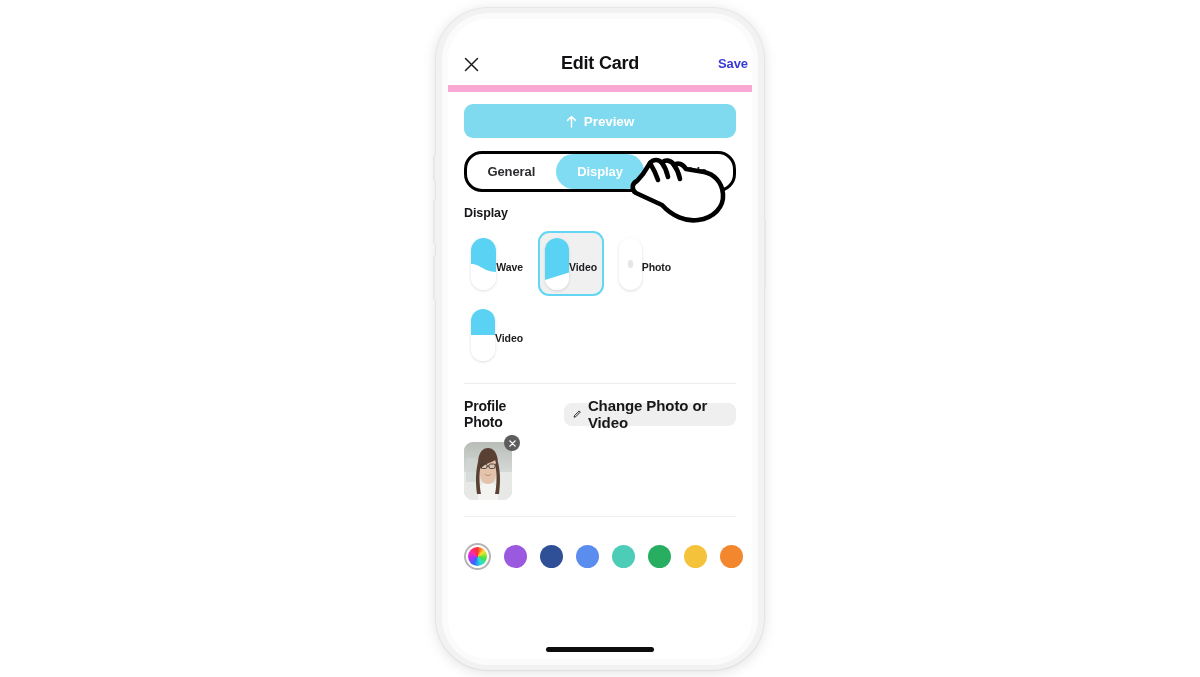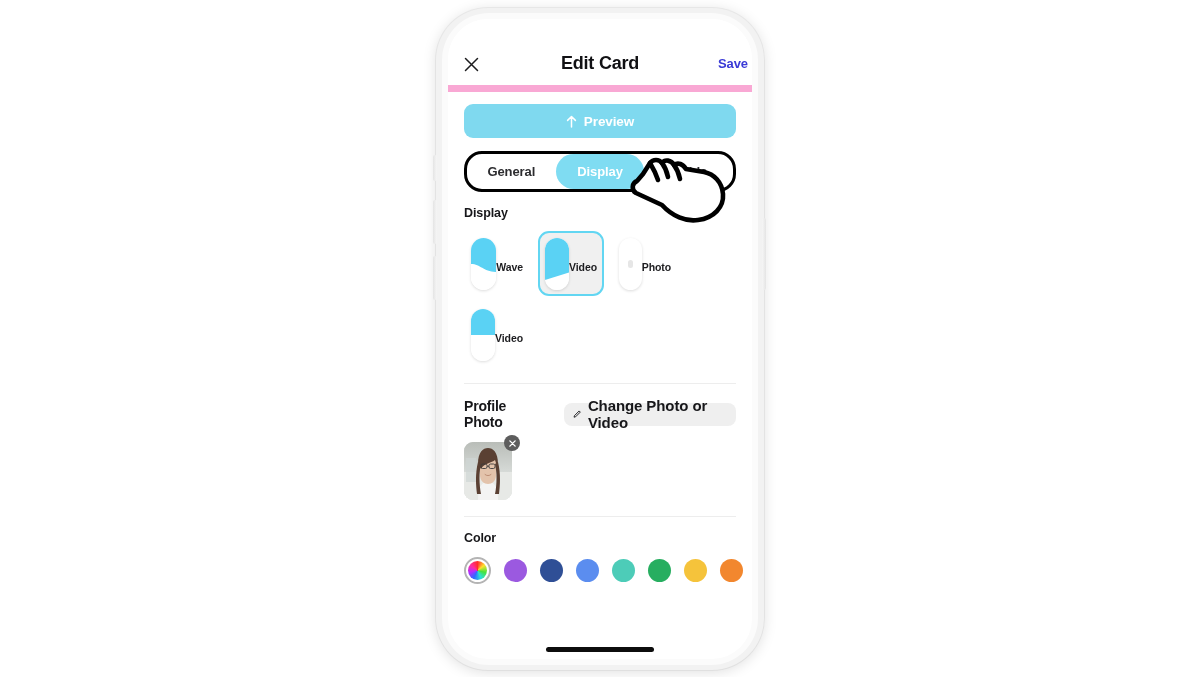--- a/index.html
+++ b/index.html
@@ -346,21 +346,20 @@
         <div id="photo-remove">
           <svg width="7" height="7" viewBox="0 0 8 8">
             <path d="M1 1 L7 7 M7 1 L1 7" stroke="#ffffff" stroke-width="1.6" stroke-linecap="round"></path>
           </svg>
         </div>
       </div>
       <div class="divider"></div>
     </div>
 
     <div id="color-section">
-      <div class="section-label">Color</div>
       <div id="swatch-row">
         <div id="swatch-wheel">
           <div id="wheel-inner"></div>
         </div>
         <div class="swatch" style="background: rgb(155, 89, 224);"></div>
         <div class="swatch" style="background: rgb(47, 79, 150);"></div>
         <div class="swatch" style="background: rgb(91, 141, 239);"></div>
         <div class="swatch" style="background: rgb(77, 204, 184);"></div>
         <div class="swatch" style="background: rgb(39, 174, 96);"></div>
         <div class="swatch" style="background: rgb(245, 195, 59);"></div>

